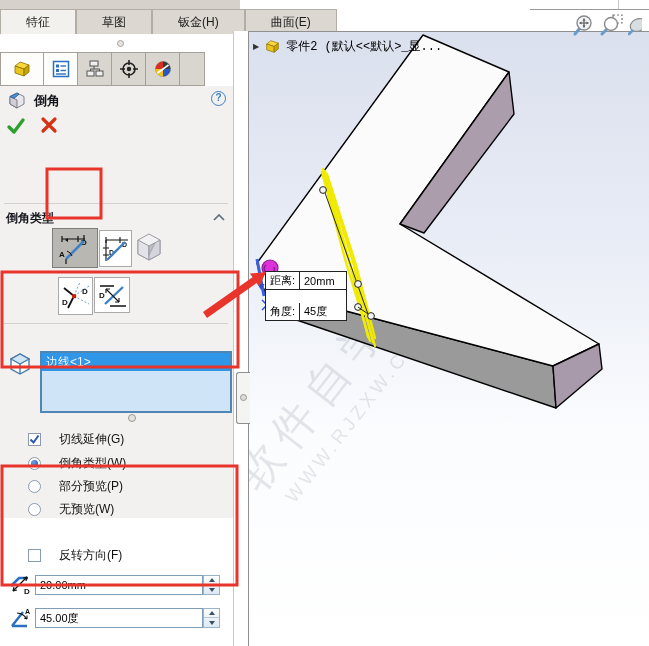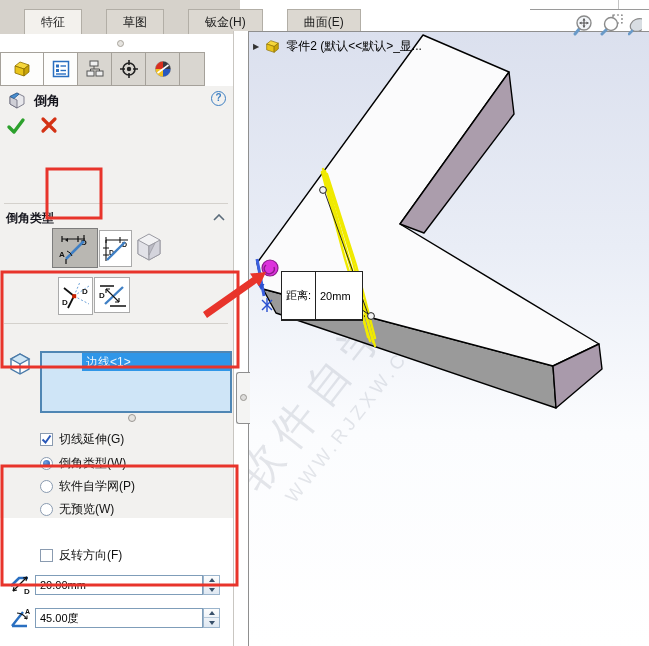--- a/index.html
+++ b/index.html
@@ -3,22 +3,22 @@
 <meta charset="utf-8">
 <style>
   * { margin:0; padding:0; box-sizing:border-box; }
   html,body { width:649px; height:646px; overflow:hidden; }
   body { font-family:"Liberation Sans","DejaVu Sans",sans-serif; font-size:12px; color:#111; position:relative; background:#fff; }
   .abs { position:absolute; }
 
   
   #ribbon-bg { left:0; top:0; width:240px; height:34px; background:#d6d2cb; }
   #ribbon-tabs { left:0; top:9px; height:25px; display:flex; }
-  .rtab { height:25px; padding:0 16px; display:flex; align-items:center; justify-content:center;
-          background:#dcd8d1; border:1px solid #b2aea6; border-bottom:none; color:#1c1c1c;margin-left:24px; }
+  .rtab { height:25px; padding:0 25px; display:flex; align-items:center; justify-content:center;
+          background:#dcd8d1; border:1px solid #b2aea6; border-bottom:none; color:#1c1c1c; }
   .rtab.active { background:#f3f1ed; }
   #ribbon-pin { left:117px; top:40px; width:7px; height:7px; border-radius:50%; background:#e6e4e0; border:1px solid #a8a49c; }
 
   
   #pm-tabstrip { left:0; top:52px; width:205px; height:34px; background:#d9d6d0; border:1px solid #a5a19a; display:flex; }
   .pmtab { width:34px; height:32px; display:flex; align-items:center; justify-content:center; border-right:1px solid #a5a19a; background:#d9d6d0; }
   .pmtab.active { background:#fdfdfc; }
   .pmtab:first-child { width:43px; }
 
   
@@ -33,47 +33,47 @@
   #confirm-row { left:6px; top:30px; display:flex; gap:14px; }
 
   .sect-head { position:absolute; left:0; width:233px; height:20px; }
   .sect-head .lbl { position:absolute; left:6px; top:2px; font-weight:bold; color:#15151d; font-size:12px; }
   .sect-head .chev { position:absolute; right:8px; top:6px; }
 
   .type-btn { position:absolute; background:#fff; border:1px solid #aaa; display:flex; align-items:center; justify-content:center; }
   .type-btn.pressed { background:#b9b7b2; border:1px solid #7d7d7d; }
 
   #sel-listbox { position:absolute; left:40px; top:265px; width:192px; height:62px; background:#cfe5f7; border:2px solid #4f86b4; }
-  #sel-row { height:18px; background:#2f96e8; color:#eef5fb; font-size:12px; padding:1px 4px;margin-left:40px; }
+  #sel-row { height:18px; background:#2f96e8; color:#eef5fb; font-size:12px; padding:1px 4px; }
   #list-grip { position:absolute; left:128px; top:328px; width:8px; height:8px; border-radius:50%; background:#e5e3e0; border:1px solid #9b9893; }
 
-  .opt-row { position:absolute; left:40px; display:flex; align-items:center; gap:6px; height:16px; }
+  .opt-row { position:absolute; left:28px; display:flex; align-items:center; gap:18px; height:16px; }
   .cbx { width:13px; height:13px; background:#fff; border:1px solid #8a9bb0; display:inline-flex; align-items:center; justify-content:center; }
   .radio { width:13px; height:13px; border-radius:50%; background:#fff; border:1px solid #8a9bb0; display:inline-flex; align-items:center; justify-content:center; }
   .radio .dot { width:7px; height:7px; border-radius:50%; background:radial-gradient(circle at 35% 35%, #6fa0e0, #1d4fae); }
 
   .num-field { position:absolute; left:35px; width:168px; height:20px; border:1px solid #7f9db9; background:#fff; font-size:11px;
                font-family:"Liberation Sans",sans-serif; padding:0 4px; color:#000; }
   .spinner { position:absolute; left:203px; width:17px; height:20px; border:1px solid #9ab4cc; background:linear-gradient(#fdfdfd,#dfe8f2); }
   .spinner .sp { height:9px; display:flex; align-items:center; justify-content:center; }
   .spinner .sp:first-child { border-bottom:1px solid #b7c9da; }
   .tri-up { width:0; height:0; border-left:3px solid transparent; border-right:3px solid transparent; border-bottom:4px solid #38506a; }
   .tri-dn { width:0; height:0; border-left:3px solid transparent; border-right:3px solid transparent; border-top:4px solid #38506a; }
   .field-icon { position:absolute; left:8px; width:24px; height:24px; }
 
   
   #menu-line { left:530px; top:9px; width:119px; height:1px; background:#9a9a9a; }
   #menu-tick { left:618px; top:0; width:1px; height:9px; background:#c4c4c4; }
   #graphics { left:248px; top:31px; width:401px; height:615px; border-left:1px solid #8f8f8f; border-top:1px solid #8f8f8f;
               background:linear-gradient(#dbe0ee, #e9edf6 35%, #fbfcfe 65%, #ffffff); overflow:hidden; }
   #tree-row { position:absolute; left:4px; top:6px; display:flex; align-items:center; gap:5px; z-index:3; }
-  #tree-label { font-size:12px; color:#000; white-space:nowrap; }
+  #tree-label { font-size:12px; color:#000; white-space:nowrap;font-family:Liberation Mono, monospace; }
   #tree-arrow { font-size:8px; color:#333; }
 
-  #callout { position:absolute; left:32px; top:239px; width:82px; height:50px; background:#fff; border:1px solid #222; z-index:2; display:flex; flex-direction:column;gap:13px; }
+  #callout { position:absolute; left:16px; top:239px; width:82px; height:50px; background:#fff; border:1px solid #222; z-index:2; display:flex; flex-direction:column;gap:13px; }
   .co-row { flex:1; display:flex; align-items:center; }
   .co-lbl { width:33px; padding-left:4px; font-size:11px; color:#000; }
   .co-val { flex:1; border-left:1px solid #222; padding-left:4px; font-size:11px; color:#000; height:100%; display:flex; align-items:center; }
 
   #headsup { left:572px; top:13px; display:flex; gap:4px; z-index:4; }
 
   #splitter-tab { left:236px; top:372px; width:14px; height:52px; background:#f4f4f3; border:1px solid #8f8f8f; border-right:none;
                   border-radius:3px 0 0 3px; z-index:5; }
   #splitter-grip { position:absolute; left:3px; top:21px; width:7px; height:7px; border-radius:50%; background:#dddcda; border:1px solid #9a9792; }
 
@@ -237,21 +237,21 @@
     <span>切线延伸(G)</span>
   </div>
   <div class="opt-row" style="top:369px">
     <span class="radio">
         <span class="dot"></span>
       </span>
     <span>倒角类型(W)</span>
   </div>
   <div class="opt-row" style="top:392px">
     <span class="radio"></span>
-    <span>软件自学网(P)</span>
+    <span>部分预览(P)</span>
   </div>
   <div class="opt-row" style="top:415px">
     <span class="radio"></span>
     <span>无预览(W)</span>
   </div>
 
   <div class="opt-row" style="top:461px">
     <span class="cbx"></span>
     <span>反转方向(F)</span>
   </div>
@@ -350,20 +350,24 @@
       <polygon points="3,6 12,9 12,16 3,13" fill="#e9c41a" stroke="#8a6d00" stroke-width="0.8"></polygon>
       <polygon points="12,9 17,5 17,12 12,16" fill="#c9a408" stroke="#8a6d00" stroke-width="0.8"></polygon>
     </svg>
     <span id="tree-label">零件2 (默认&lt;&lt;默认&gt;_显...</span>
   </div>
 
   <div id="callout">
     <div class="co-row" style="border-bottom:1px solid #222">
       <span class="co-lbl">距离:</span>
       <span class="co-val">20mm</span>
+    </div>
+    <div class="co-row">
+      <span class="co-lbl">角度:</span>
+      <span class="co-val">45度</span>
     </div>
   </div>
 </div>
 
 <div class="abs" id="headsup">
   <svg width="24" height="24" viewBox="0 0 24 24">
     <line x1="8" y1="15" x2="3" y2="21" stroke="#6a9ac8" stroke-width="3" stroke-linecap="round"></line>
     <circle cx="12" cy="10" r="7" fill="#f2f5f8" stroke="#8a8a8a" stroke-width="1.4"></circle>
     <path d="M12 5.5 V14.5 M7.5 10 H16.5" stroke="#555" stroke-width="1.2"></path>
     <path d="M12 5.5 l-1.5 2 h3 z M12 14.5 l-1.5 -2 h3 z M7.5 10 l2 -1.5 v3 z M16.5 10 l-2 -1.5 v3 z" fill="#555"></path>

